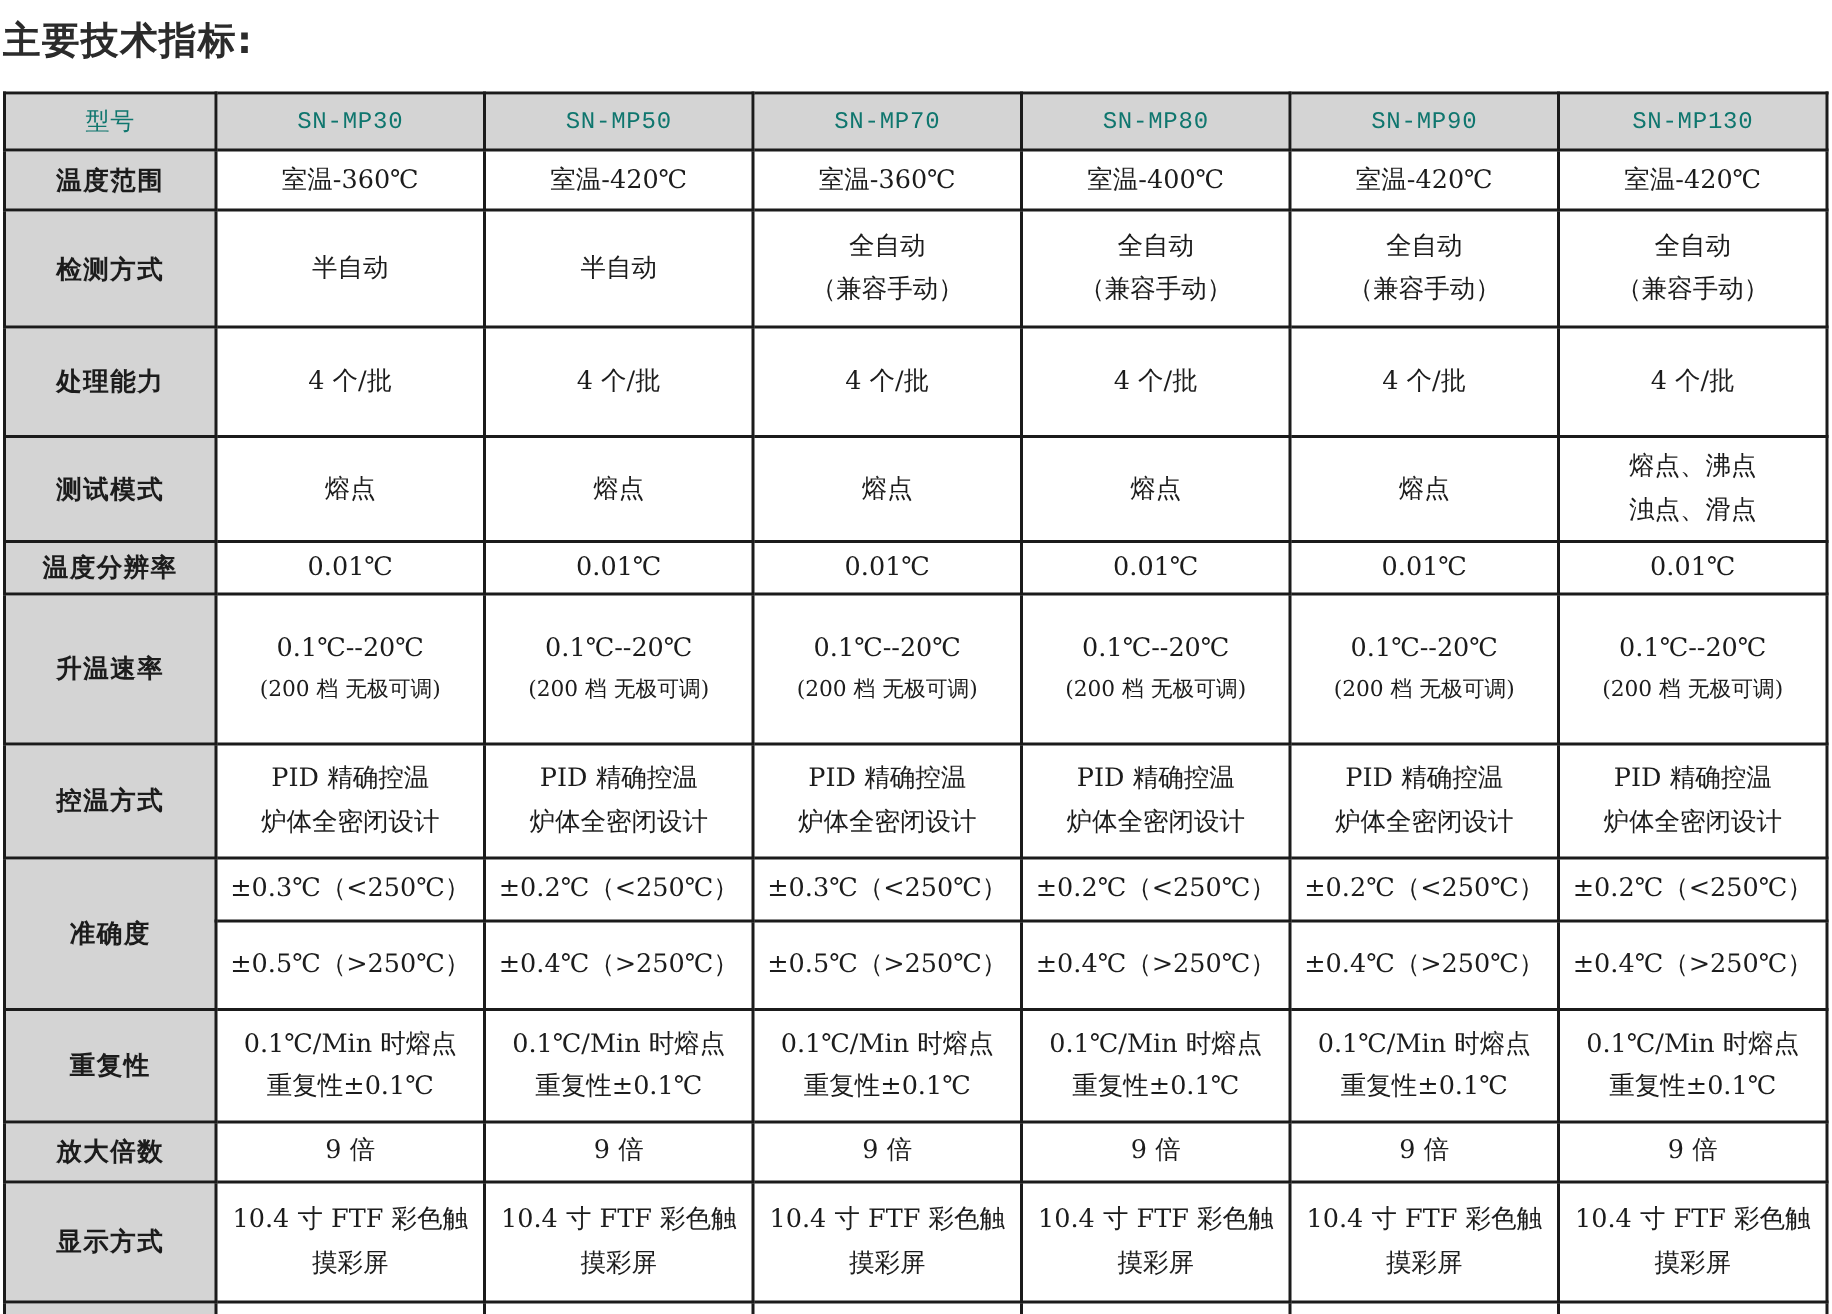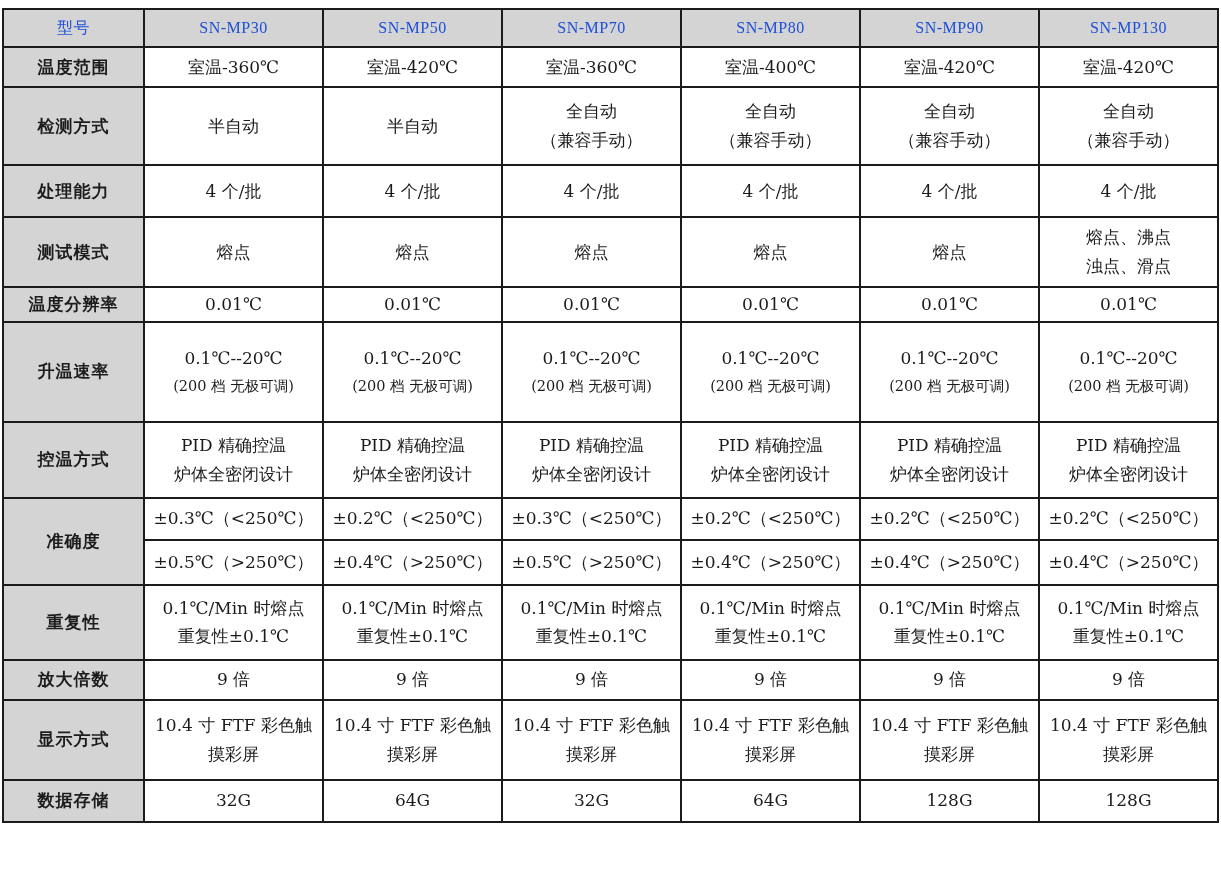--- a/index.html
+++ b/index.html
@@ -34,58 +34,59 @@
   col.label-col{width:141px;}
   th,td{
     border:2px solid var(--border);
     text-align:center;
     vertical-align:middle;
     padding:2px 1px;
     overflow:hidden;
   }
   thead th{
     background:var(--header-bg);
-    font-family:Liberation Serif, serif;
+    font-family:Liberation Mono, monospace;
     font-weight:normal;
     font-size:16px;
-    color:#1d4ed8;
+    color:#0f766e;
     letter-spacing:0.5px;
   }
   thead tr{height:38px;}
   tbody th{
     background:var(--header-bg);
     font-weight:bold;
     font-size:17px;
     letter-spacing:1px;
   }
   td{
     font-size:17px;
     line-height:1.7;
   }
   td .line{display:block;}
   td .line.small{font-size:14.5px;line-height:1.9;}
   
   tbody tr:nth-child(1){height:40px;}
   tbody tr:nth-child(2){height:78px;margin-left:44px;}
-  tbody tr:nth-child(3){height:52px;}
+  tbody tr:nth-child(3){height:73px;}
   tbody tr:nth-child(4){height:70px;}
   tbody tr:nth-child(5){height:26px;}
   tbody tr:nth-child(6){height:100px;border-radius:22px;}
   tbody tr:nth-child(7){height:76px;border-radius:13px;}
   tbody tr:nth-child(8){height:42px;}
-  tbody tr:nth-child(9){height:45px;}
+  tbody tr:nth-child(9){height:59px;}
   tbody tr:nth-child(10){height:75px;}
   tbody tr:nth-child(11){height:40px;border-radius:15px;}
   tbody tr:nth-child(12){height:80px;}
   tbody tr:nth-child(13){height:42px;}
 </style>
 </head>
 <body>
 
 <div class="page">
+  <h1 class="title">主要技术指标:</h1>
   <table class="spec-table">
     <colgroup>
       <col class="label-col">
       <col>
         <col>
         <col>
         <col>
         <col>
         <col>
     </colgroup>

